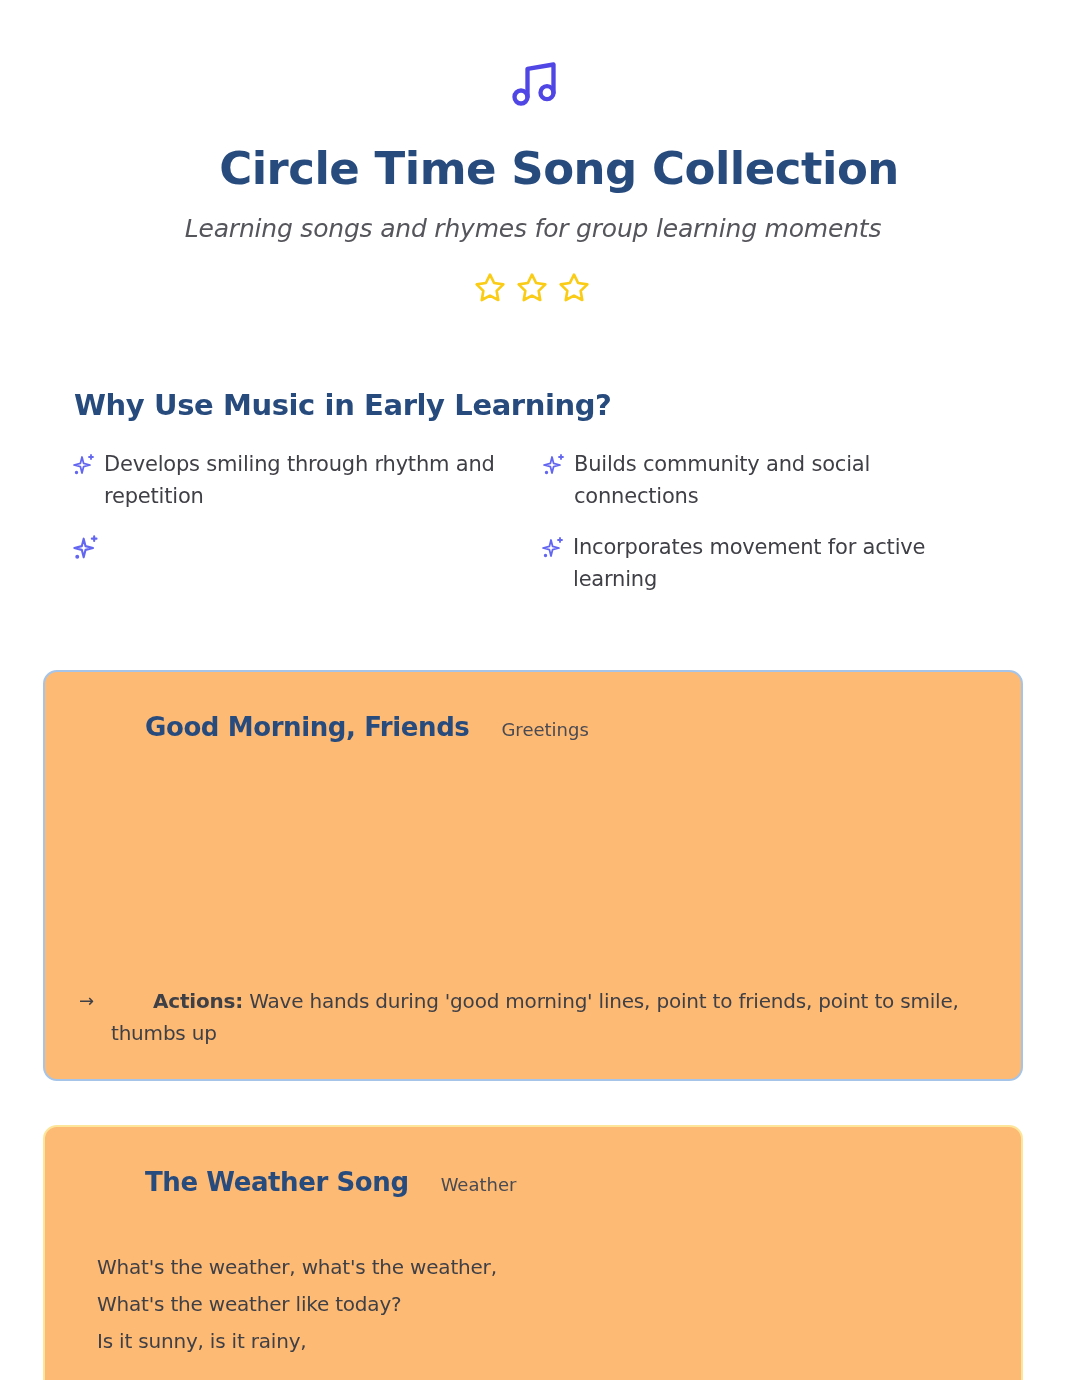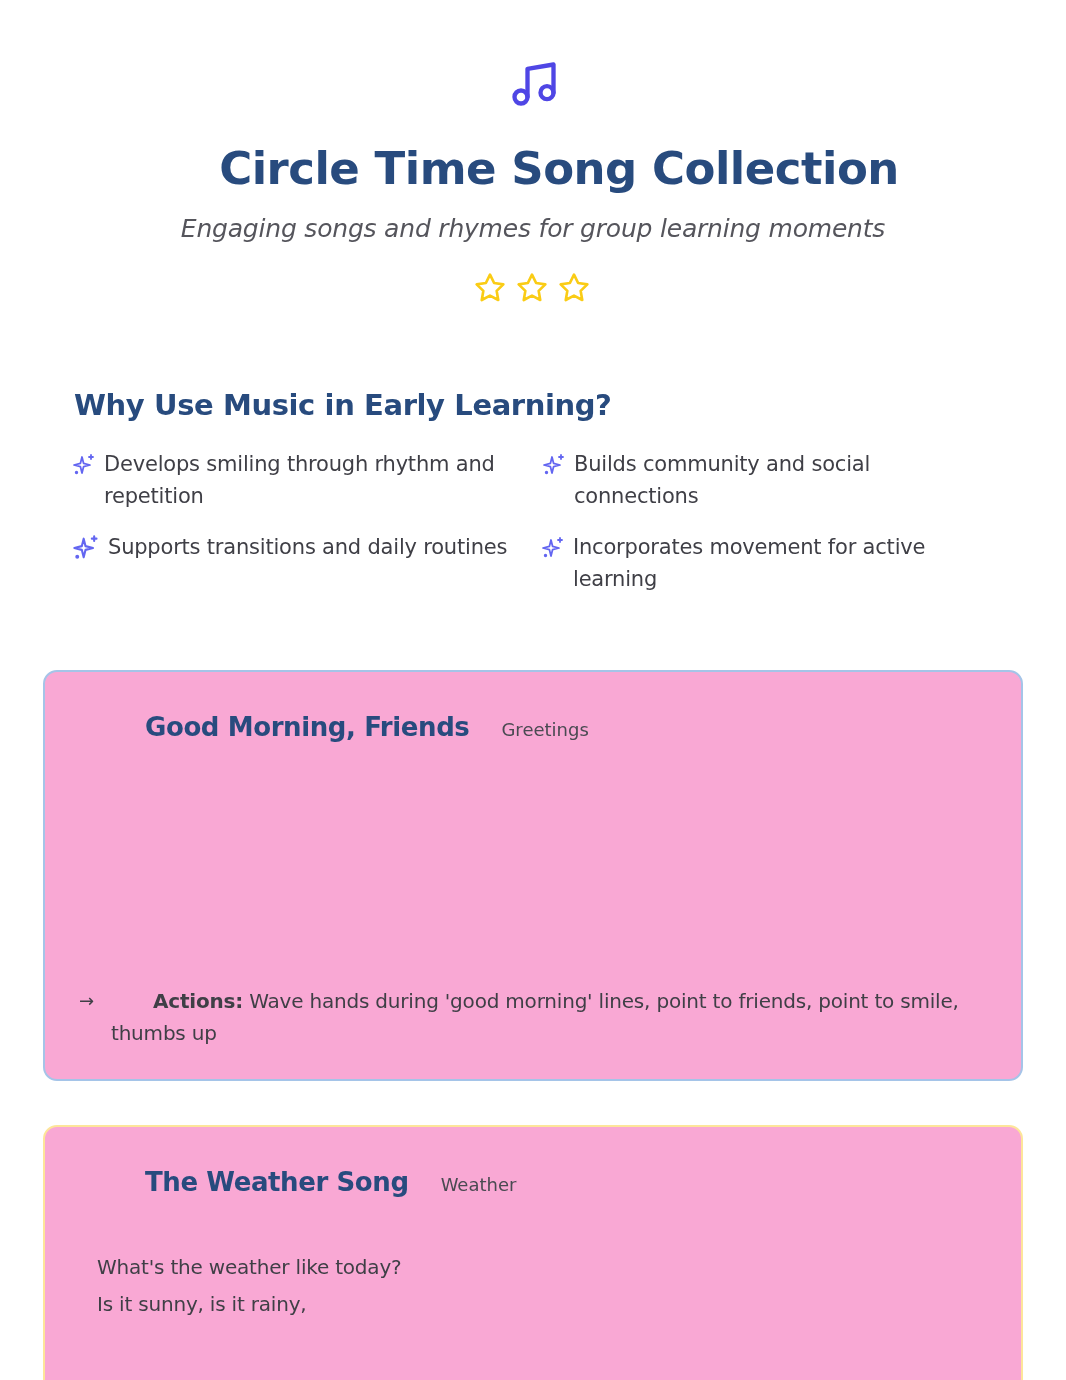--- a/index.html
+++ b/index.html
@@ -12,42 +12,42 @@
       font-family: "DejaVu Sans", sans-serif; font-style: italic; font-size: 25px; color: #55555c; letter-spacing: -0.2px; }
     .stars { position: absolute; left: 474px; top: 272px; display: flex; gap: 10px; }
     .stars svg { width: 32px; height: 32px; }
 
     .why-title { position: absolute; left: 74px; top: 388px; font-family: "DejaVu Sans", sans-serif;
       font-weight: bold; font-size: 29px; color: #284b7e; letter-spacing: -0.4px; }
     .benefit { position: absolute; display: flex; align-items: flex-start; font-size: 21px; line-height: 31.5px; color: #3f3f46;
       font-family: "DejaVu Sans", sans-serif; letter-spacing: -0.2px; }
     .benefit svg { width: 24px; height: 24px; flex: none; margin-top: 4px; margin-right: 8px; }
 
-    .card { position: absolute; left: 43px; width: 980px; border: 2px solid #a5c4e8; border-radius: 14px; background: #f9a8d4; }
+    .card { position: absolute; left: 43px; width: 980px; border: 2px solid #a5c4e8; border-radius: 14px; background: #fdba74; }
     .card.c1 { top: 670px; height: 411px; border-color: #a5c4e8; }
     .card.c2 { top: 1125px; height: 300px; border-color: #fde59a; }
     .card-head { position: absolute; left: 100px; top: 40px; display: flex; align-items: baseline; }
     .song-title { font-family: "DejaVu Sans", sans-serif; font-weight: bold; font-size: 26px; color: #284b7e; letter-spacing: -0.4px; }
     .song-tag { font-family: "DejaVu Sans", sans-serif; font-size: 18px; color: #4a4a52; margin-left: 32px; }
     .lyrics { position: absolute; left: 52px; top: 122px; font-family: "DejaVu Sans", sans-serif; font-size: 20px; line-height: 37px; color: #3f3f46; letter-spacing: -0.2px; }
     .actions { position: absolute; left: 34px; top: 313px; width: 900px; display: flex; font-family: "DejaVu Sans", sans-serif; font-size: 20px; line-height: 32px; color: #3f3f46; letter-spacing: -0.2px; }
     .actions .arrow { width: 32px; flex: none; font-size: 18px; color: #3f3f46; }
     .actions b { font-weight: bold; color: #3f3f46; margin-left: 42px; }
   </style>
 </head>
 <body>
 
 <div>
   <svg class="music-icon" viewBox="0 0 24 24" fill="none" stroke="#4f46e5" stroke-width="2" stroke-linecap="round" stroke-linejoin="round">
     <path d="M9 18V5l12-2v13"></path>
     <circle cx="6" cy="18" r="3"></circle>
     <circle cx="18" cy="16" r="3"></circle>
   </svg>
   <h1 class="title">Circle Time Song Collection</h1>
-  <p class="subtitle">Engaging songs and rhymes for group learning moments</p>
+  <p class="subtitle">Learning songs and rhymes for group learning moments</p>
   <div class="stars">
     <svg viewBox="0 0 24 24" fill="none" stroke="#facc15" stroke-width="2" stroke-linejoin="round">
         <polygon points="12 2 15.09 8.26 22 9.27 17 14.14 18.18 21.02 12 17.77 5.82 21.02 7 14.14 2 9.27 8.91 8.26 12 2"></polygon>
       </svg>
     <svg viewBox="0 0 24 24" fill="none" stroke="#facc15" stroke-width="2" stroke-linejoin="round">
         <polygon points="12 2 15.09 8.26 22 9.27 17 14.14 18.18 21.02 12 17.77 5.82 21.02 7 14.14 2 9.27 8.91 8.26 12 2"></polygon>
       </svg>
     <svg viewBox="0 0 24 24" fill="none" stroke="#facc15" stroke-width="2" stroke-linejoin="round">
         <polygon points="12 2 15.09 8.26 22 9.27 17 14.14 18.18 21.02 12 17.77 5.82 21.02 7 14.14 2 9.27 8.91 8.26 12 2"></polygon>
       </svg>
@@ -71,21 +71,20 @@
       <circle cx="4.5" cy="19.5" r="0.8" fill="#6366f1"></circle>
     </svg>
   <span>Builds community and social connections</span>
 </div>
 <div class="benefit" style="left:72px; top:532px; width:460px;">
   <svg viewBox="0 0 24 24" fill="none" stroke="#6366f1" stroke-width="1.8" stroke-linejoin="round" stroke-linecap="round" style="width:28px;height:28px;margin-top:2px;margin-right:8px;">
       <path d="M10 4 L11.6 10.4 L18 12 L11.6 13.6 L10 20 L8.4 13.6 L2 12 L8.4 10.4 Z"></path>
       <path d="M19 2v4M17 4h4"></path>
       <circle cx="4.5" cy="19.5" r="0.8" fill="#6366f1"></circle>
     </svg>
-  <span>Supports transitions and daily routines</span>
 </div>
 <div class="benefit" style="left:541px; top:532px; width:420px;">
   <svg viewBox="0 0 24 24" fill="none" stroke="#6366f1" stroke-width="1.8" stroke-linejoin="round" stroke-linecap="round">
       <path d="M10 4 L11.6 10.4 L18 12 L11.6 13.6 L10 20 L8.4 13.6 L2 12 L8.4 10.4 Z"></path>
       <path d="M19 2v4M17 4h4"></path>
       <circle cx="4.5" cy="19.5" r="0.8" fill="#6366f1"></circle>
     </svg>
   <span>Incorporates movement for active learning</span>
 </div>
 
@@ -99,16 +98,17 @@
     <span><b>Actions:</b> <span>Wave hands during 'good morning' lines, point to friends, point to smile, thumbs up</span></span>
   </div>
 </div>
 
 <div class="card c2">
   <div class="card-head">
     <span class="song-title">The Weather Song</span>
     <span class="song-tag">Weather</span>
   </div>
   <div class="lyrics">
+    <div>What's the weather, what's the weather,</div>
     <div>What's the weather like today?</div>
     <div>Is it sunny, is it rainy,</div>
   </div>
 </div>
 
 </body></html>

